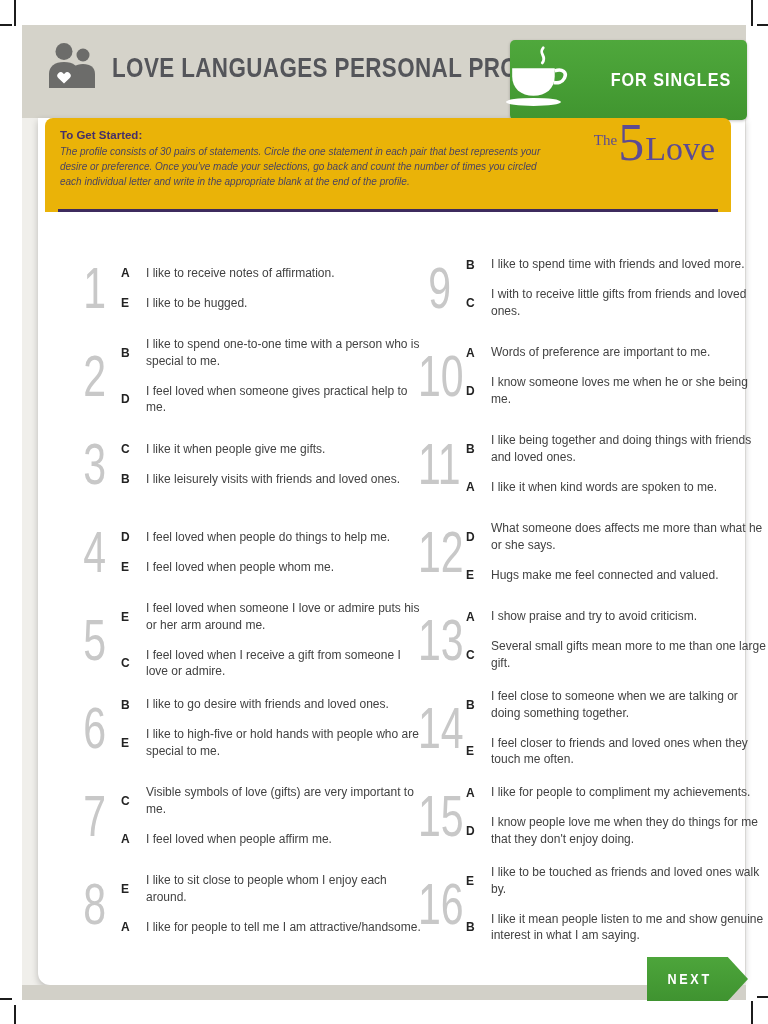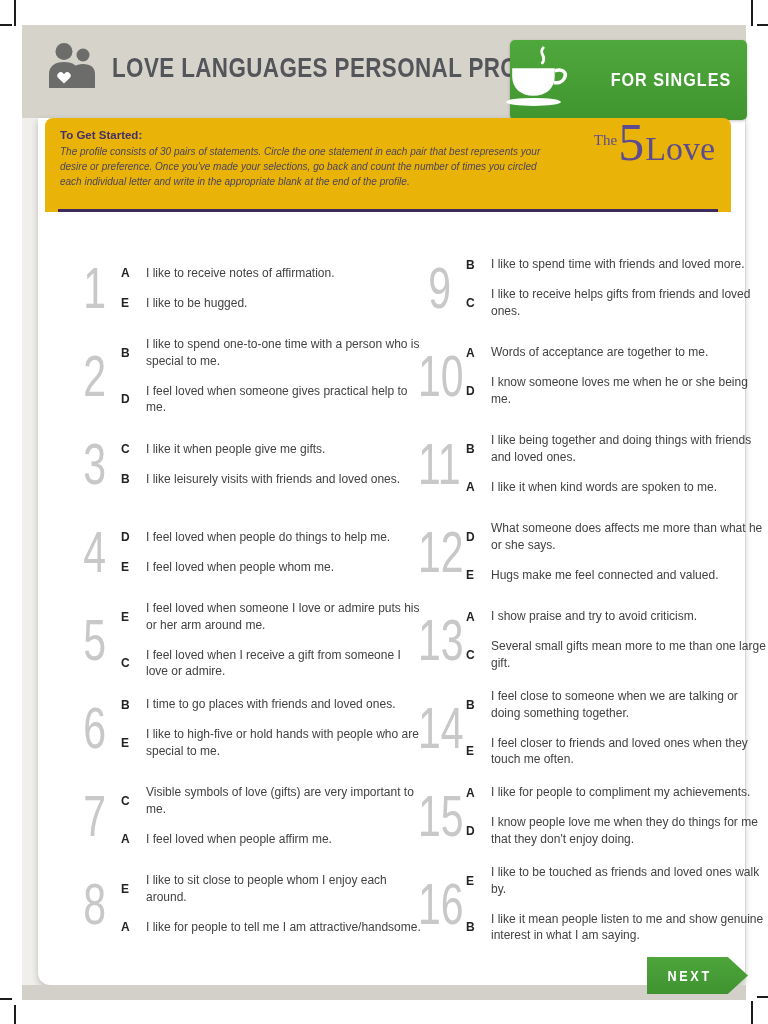--- a/index.html
+++ b/index.html
@@ -48,21 +48,21 @@
   .q-grid{left:60px;top:244px;width:684px;display:grid;grid-template-columns:345px 339px;}
   .q-col{display:flex;flex-direction:column;}
   .q-row{display:flex;align-items:center;height:88px;}
   .q-number{width:46px;flex-shrink:0;font-size:57px;line-height:1;color:#c8c8c8;
        text-align:right;transform:scaleX(.72);transform-origin:100% 50%;}
   .q-options{margin-left:15px;display:flex;flex-direction:column;gap:13px;}
   .q-option{display:flex;align-items:center;}
   .q-letter{width:25px;flex-shrink:0;font-size:12px;font-weight:bold;color:#232323;}
   .q-text{width:276px;font-size:12px;color:#424242;line-height:1.4;}
   
-  .next-btn{left:647px;top:957px;width:101px;height:37px;cursor:pointer;
+  .next-btn{left:647px;top:957px;width:101px;height:44px;cursor:pointer;
        background:linear-gradient(180deg,#4da53b,#3f9330);
        clip-path:polygon(0 0,80% 0,100% 50%,80% 100%,0 100%);
        display:flex;align-items:center;justify-content:center;
        padding-right:16px;box-sizing:border-box;}
   .next-label{color:#fff;font-weight:bold;font-size:14px;letter-spacing:3px;
        transform:scaleX(.9);white-space:nowrap;}
 </style>
 </head>
 <body>
 
@@ -193,21 +193,21 @@
     <span class="q-text">I feel loved when I receive a gift from someone I love or admire.</span>
   </div>
 </div>
   </div>
 
   <div class="q-row">
     <div class="q-number">6</div>
     <div class="q-options">
   <div class="q-option">
     <span class="q-letter">B</span>
-    <span class="q-text">I time to go places with friends and loved ones.</span>
+    <span class="q-text">I like to go desire with friends and loved ones.</span>
   </div>
 
   <div class="q-option">
     <span class="q-letter">E</span>
     <span class="q-text">I like to high-five or hold hands with people who are special to me.</span>
   </div>
 </div>
   </div>
 
   <div class="q-row">
@@ -244,31 +244,31 @@
   <div class="q-row">
     <div class="q-number">9</div>
     <div class="q-options">
   <div class="q-option">
     <span class="q-letter">B</span>
     <span class="q-text">I like to spend time with friends and loved more.</span>
   </div>
 
   <div class="q-option">
     <span class="q-letter">C</span>
-    <span class="q-text">I like to receive helps gifts from friends and loved ones.</span>
+    <span class="q-text">I with to receive little gifts from friends and loved ones.</span>
   </div>
 </div>
   </div>
 
   <div class="q-row">
     <div class="q-number">10</div>
     <div class="q-options">
   <div class="q-option">
     <span class="q-letter">A</span>
-    <span class="q-text">Words of acceptance are together to me.</span>
+    <span class="q-text">Words of preference are important to me.</span>
   </div>
 
   <div class="q-option">
     <span class="q-letter">D</span>
     <span class="q-text">I know someone loves me when he or she being me.</span>
   </div>
 </div>
   </div>
 
   <div class="q-row">

